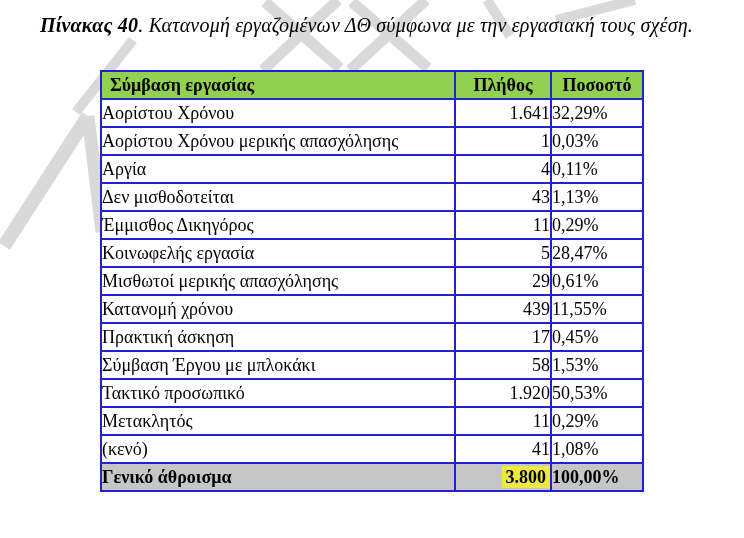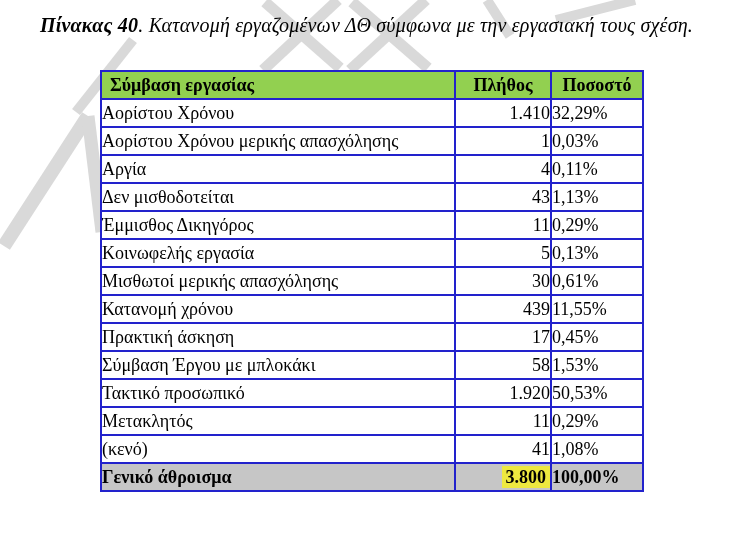--- a/index.html
+++ b/index.html
@@ -88,21 +88,21 @@
   <thead>
     <tr>
       <th class="label">Σύμβαση εργασίας</th>
       <th>Πλήθος</th>
       <th>Ποσοστό</th>
     </tr>
   </thead>
   <tbody>
       <tr>
         <td class="label">Αορίστου Χρόνου</td>
-        <td class="count">1.410</td>
+        <td class="count">1.641</td>
         <td class="pct">32,29%</td>
       </tr>
       <tr>
         <td class="label">Αορίστου Χρόνου μερικής απασχόλησης</td>
         <td class="count">1</td>
         <td class="pct">0,03%</td>
       </tr>
       <tr>
         <td class="label">Αργία</td>
         <td class="count">4</td>
@@ -114,25 +114,25 @@
         <td class="pct">1,13%</td>
       </tr>
       <tr>
         <td class="label">Έμμισθος Δικηγόρος</td>
         <td class="count">11</td>
         <td class="pct">0,29%</td>
       </tr>
       <tr>
         <td class="label">Κοινωφελής εργασία</td>
         <td class="count">5</td>
-        <td class="pct">0,13%</td>
+        <td class="pct">28,47%</td>
       </tr>
       <tr>
         <td class="label">Μισθωτοί μερικής απασχόλησης</td>
-        <td class="count">30</td>
+        <td class="count">29</td>
         <td class="pct">0,61%</td>
       </tr>
       <tr>
         <td class="label">Κατανομή χρόνου</td>
         <td class="count">439</td>
         <td class="pct">11,55%</td>
       </tr>
       <tr>
         <td class="label">Πρακτική άσκηση</td>
         <td class="count">17</td>

